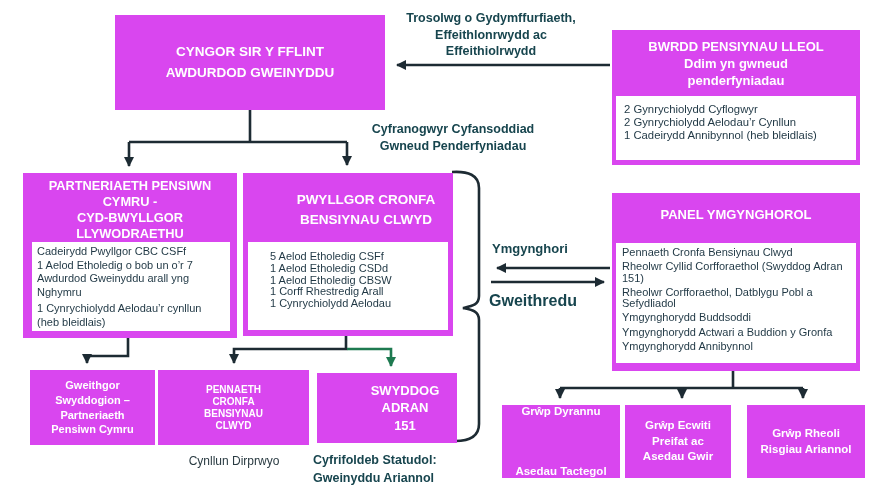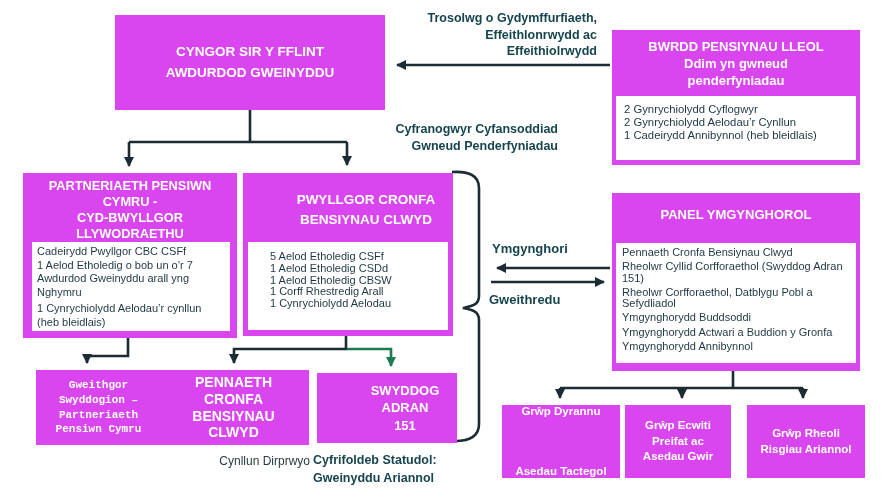--- a/index.html
+++ b/index.html
@@ -10,44 +10,44 @@
   .redbox{
     position:absolute;background:#d946ef;color:#ffffff;font-weight:bold;text-align:center;
     box-sizing:border-box;
   }
   .flexc{display:flex;flex-direction:column;justify-content:center;align-items:center;}
   .inner{
     position:absolute;background:#ffffff;color:#1f3744;font-weight:normal;text-align:left;
     box-sizing:border-box;overflow:hidden;
   }
   .ln{display:block;}
-  .lbl{position:absolute;color:#17454e;font-weight:bold;text-align:right;}
+  .lbl{position:absolute;color:#17454e;font-weight:bold;text-align:center;}
   svg{position:absolute;left:0;top:0;}
 
   #box-cyngor{left:115px;top:15px;width:270px;height:95px;font-size:13.5px;line-height:1.5;}
   #lbl-oversight{left:385px;top:10px;width:212px;font-size:12.5px;line-height:1.32;}
   #box-bwrdd{left:612px;top:30px;width:248px;height:135px;font-size:13px;line-height:1.32;}
   #box-bwrdd .hdr{padding-top:8px;}
   #box-bwrdd .inner{left:4px;right:4px;top:66px;bottom:5px;font-size:11.3px;line-height:13px;padding:7px 8px 0;}
   #lbl-constitution{left:348px;top:121px;width:210px;font-size:12.5px;line-height:1.32;}
   #box-partneriaeth{left:23px;top:173px;width:214px;height:165px;font-size:12.8px;line-height:1.25;}
   #box-partneriaeth .hdr{padding-top:5px;}
   #box-partneriaeth .inner{left:9px;right:7px;top:69px;bottom:7px;padding:3px 5px;font-size:11px;line-height:13.6px;}
   #box-partneriaeth .inner .m2{margin-top:3px;}
   #box-pwyllgor{left:243px;top:173px;width:210px;height:163px;font-size:13.5px;line-height:1.45;}
   #box-pwyllgor .hdr{padding-top:17px;margin-left:36px;}
   #box-pwyllgor .inner{left:5px;right:5px;top:69px;bottom:6px;padding:9px 22px 0;font-size:11px;line-height:11.8px;}
   #box-panel{left:612px;top:193px;width:248px;height:178px;font-size:13px;}
   #box-panel .hdr{padding-top:14px;}
   #box-panel .inner{left:4px;right:4px;top:50px;bottom:8px;padding:4px 6px;font-size:11px;line-height:11.6px;}
   #box-panel .inner div{margin-bottom:2.5px;}
   #lbl-advise{left:492px;top:241px;font-size:13px;text-align:left;}
-  #lbl-act{left:489px;top:292px;font-size:13px;text-align:right;}
-  #box-gweithgor{left:36px;top:370px;width:125px;height:75px;font-size:11px;line-height:1.32;font-family:Liberation Mono, monospace;}
-  #box-pennaeth{left:158px;top:370px;width:151px;height:75px;font-size:14px;line-height:1.2;}
+  #lbl-act{left:489px;top:292px;font-size:16px;text-align:right;}
+  #box-gweithgor{left:30px;top:370px;width:125px;height:75px;font-size:11px;line-height:1.32;}
+  #box-pennaeth{left:158px;top:370px;width:151px;height:75px;font-size:10px;line-height:1.2;}
   #box-swyddog{left:317px;top:373px;width:140px;height:70px;font-size:13px;line-height:1.35;padding-left:36px;}
   #lbl-delegation{left:158px;top:454px;width:152px;font-size:12px;color:#2a3b42;font-weight:normal;}
   #lbl-statutory{left:313px;top:452px;font-size:12.5px;text-align:left;line-height:1.42;}
   #box-grwp1{left:502px;top:405px;width:118px;height:73px;font-size:11.5px;line-height:1.35;gap:44px;}
   #box-grwp2{left:625px;top:405px;width:106px;height:73px;font-size:11.5px;line-height:1.35;}
   #box-grwp3{left:747px;top:405px;width:118px;height:73px;font-size:11.5px;line-height:1.35;}
 </style>
 </head>
 <body>
 

